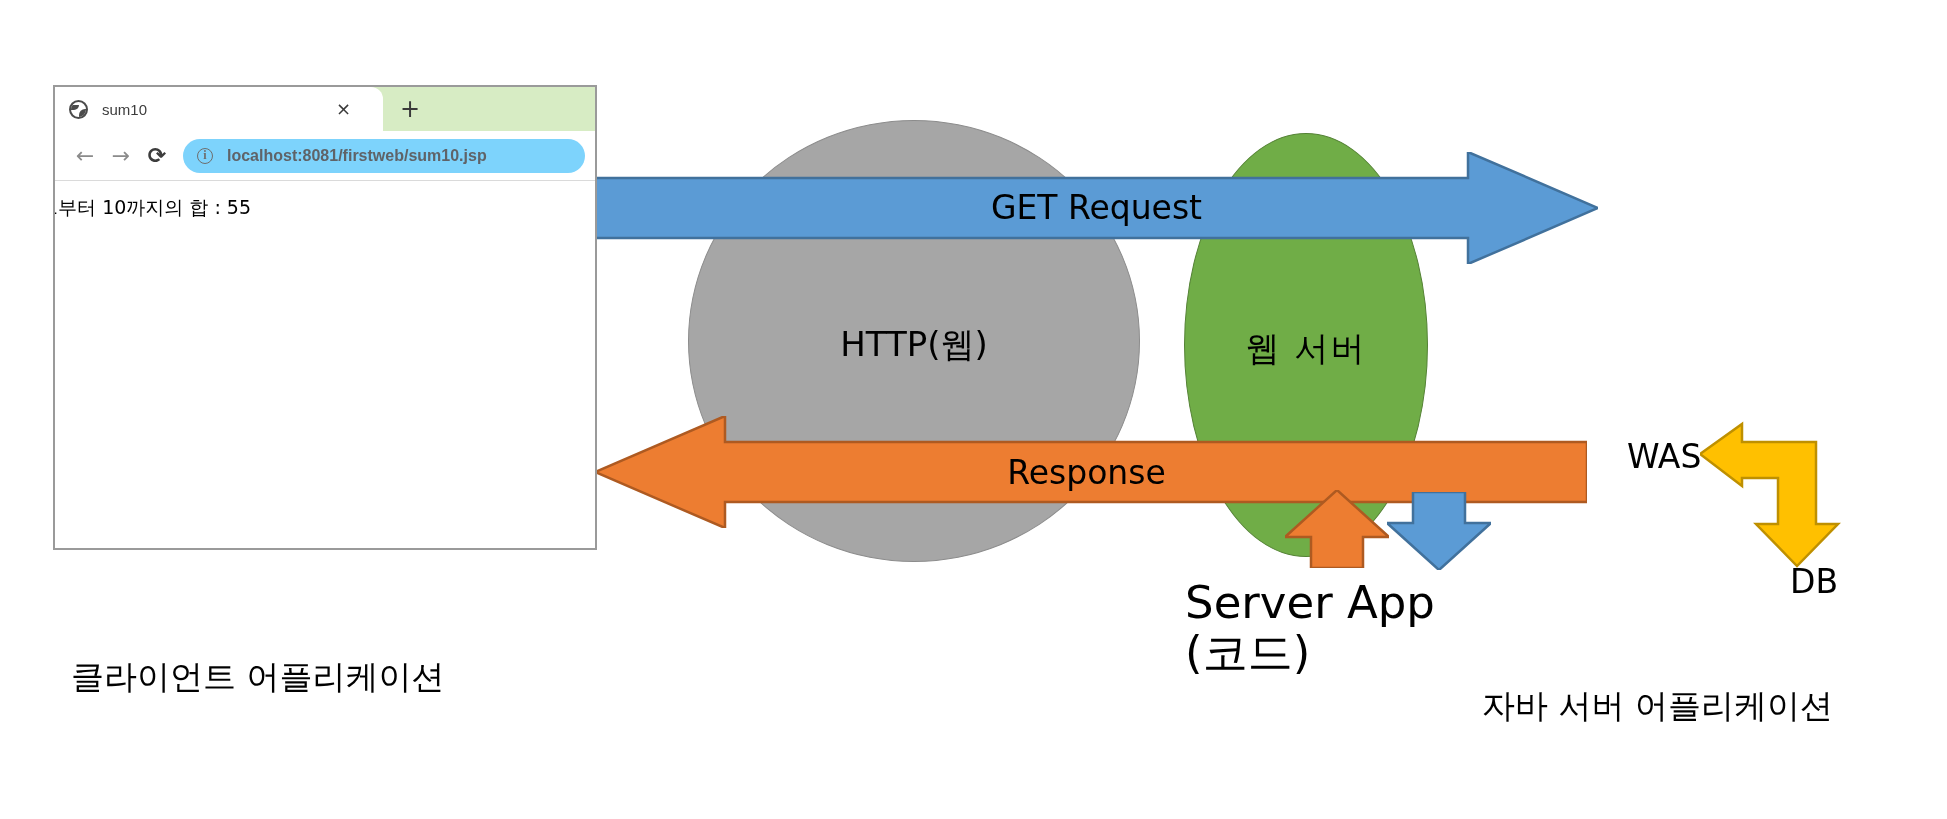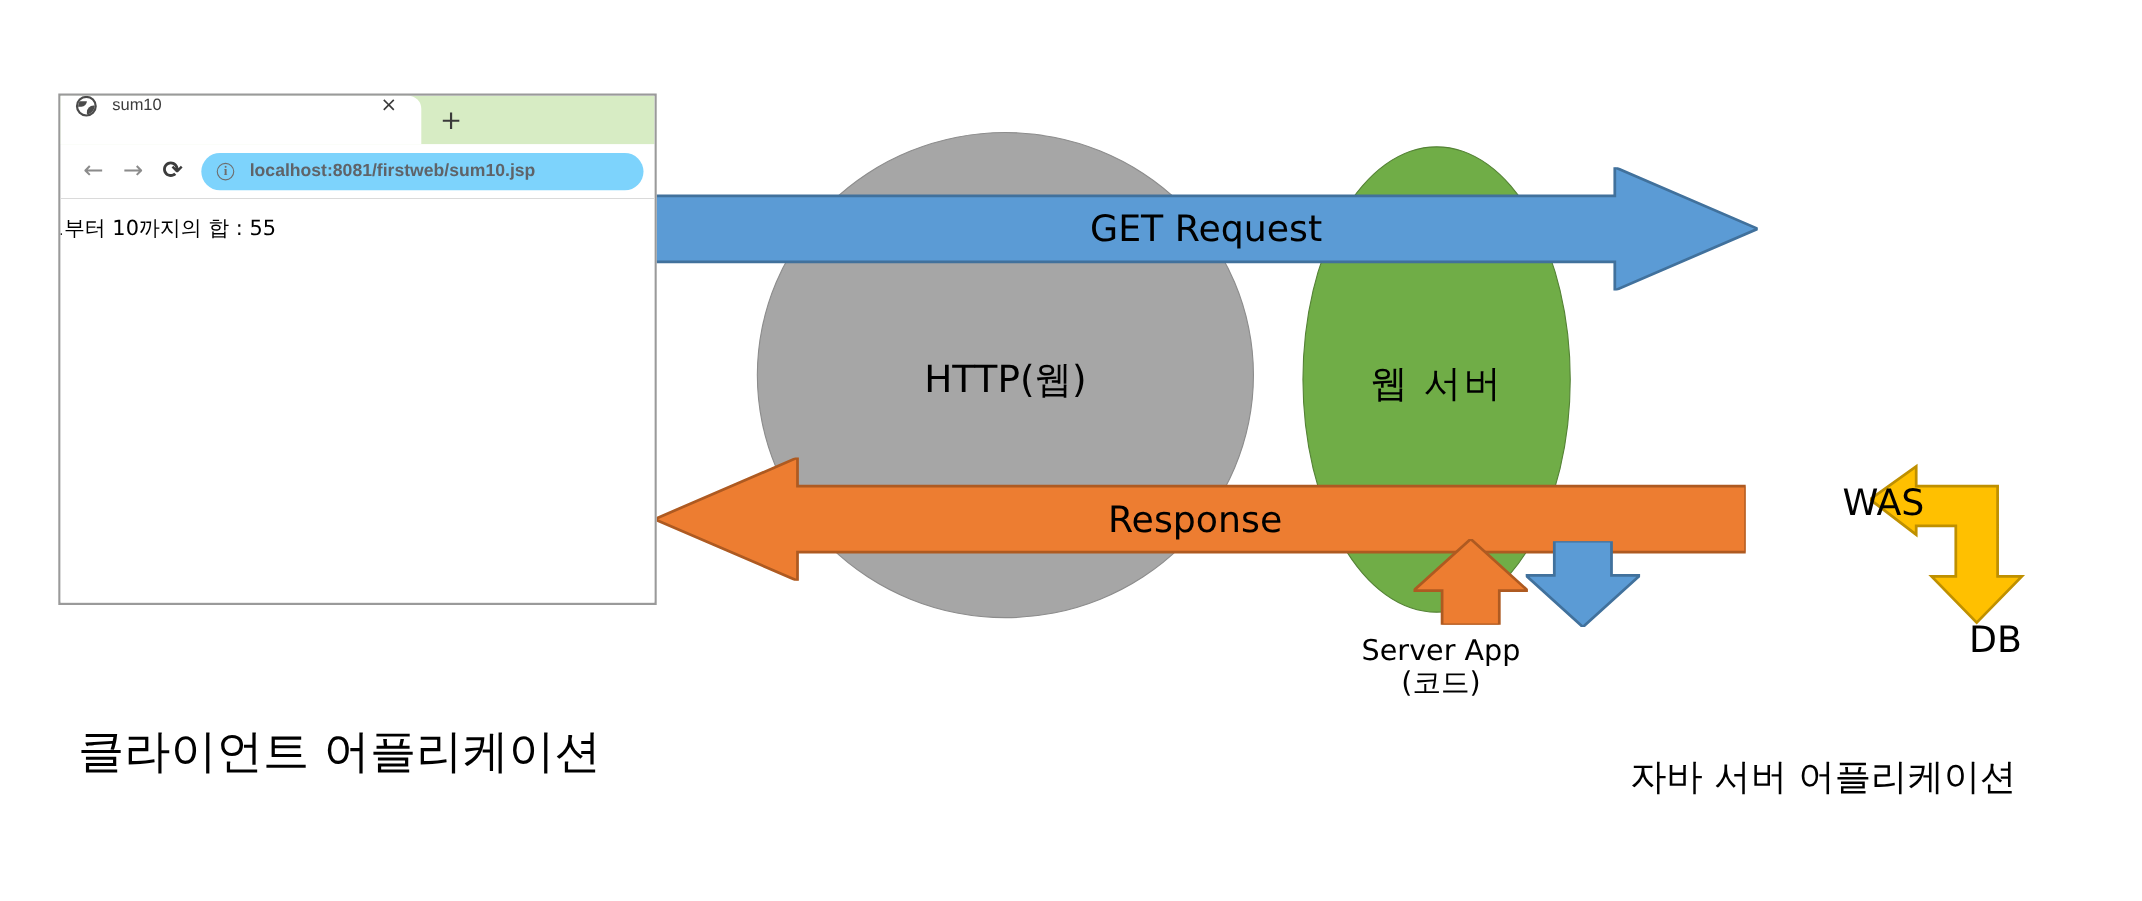--- a/index.html
+++ b/index.html
@@ -41,21 +41,22 @@
   }
   .tab-active {
     position: absolute;
     left: 0;
     top: 0;
     width: 328px;
     height: 44px;
     background: #ffffff;
     border-top-right-radius: 12px;
     display: flex;
-    padding: 0 6px 0 14px;
+    align-items: center;
+    padding: 0 16px 0 14px;
     box-sizing: border-box;
   }
   .tab-favicon {
     width: 19px;
     height: 19px;
     border-radius: 50%;
     background: #ffffff;
     border: 2.5px solid #4b4b4b;
     position: relative;
     flex: 0 0 auto;
@@ -275,29 +276,29 @@
   #arrow-was-db { position: absolute; left: 1700px; top: 420px; z-index: 25; }
 
   
   .label {
     position: absolute;
     color: #000000;
     white-space: nowrap;
     font-family: "DejaVu Sans", "Liberation Sans", sans-serif;
     z-index: 40;
   }
-  #label-was { left: 1627px; top: 437px; font-size: 33px; margin-left: 48px; }
+  #label-was { left: 1627px; top: 437px; font-size: 33px; }
   #label-db { left: 1790px; top: 562px; font-size: 33px; }
   #label-server-app {
-    left: 1310px; top: 578px; font-size: 26px;
-    text-align: center; transform: translateX(-50%);
+    left: 1310px; top: 578px; font-size: 45px;
+    transform: translateX(-50%);
     line-height: 1.12;
   }
   #label-server-app .l2 { display: block; }
-  #label-client-app { left: 71px; top: 655px; font-size: 42px; text-align: center; }
+  #label-client-app { left: 71px; top: 655px; font-size: 33px; text-align: center; }
   #label-java-server-app { left: 1482px; top: 684px; font-size: 33px; }
 </style>
 </head>
 <body>
 
 <div id="stage">
 
   <div class="ellipse" id="ellipse-http">
     <span class="ellipse-label">HTTP(웹)</span>
   </div>

